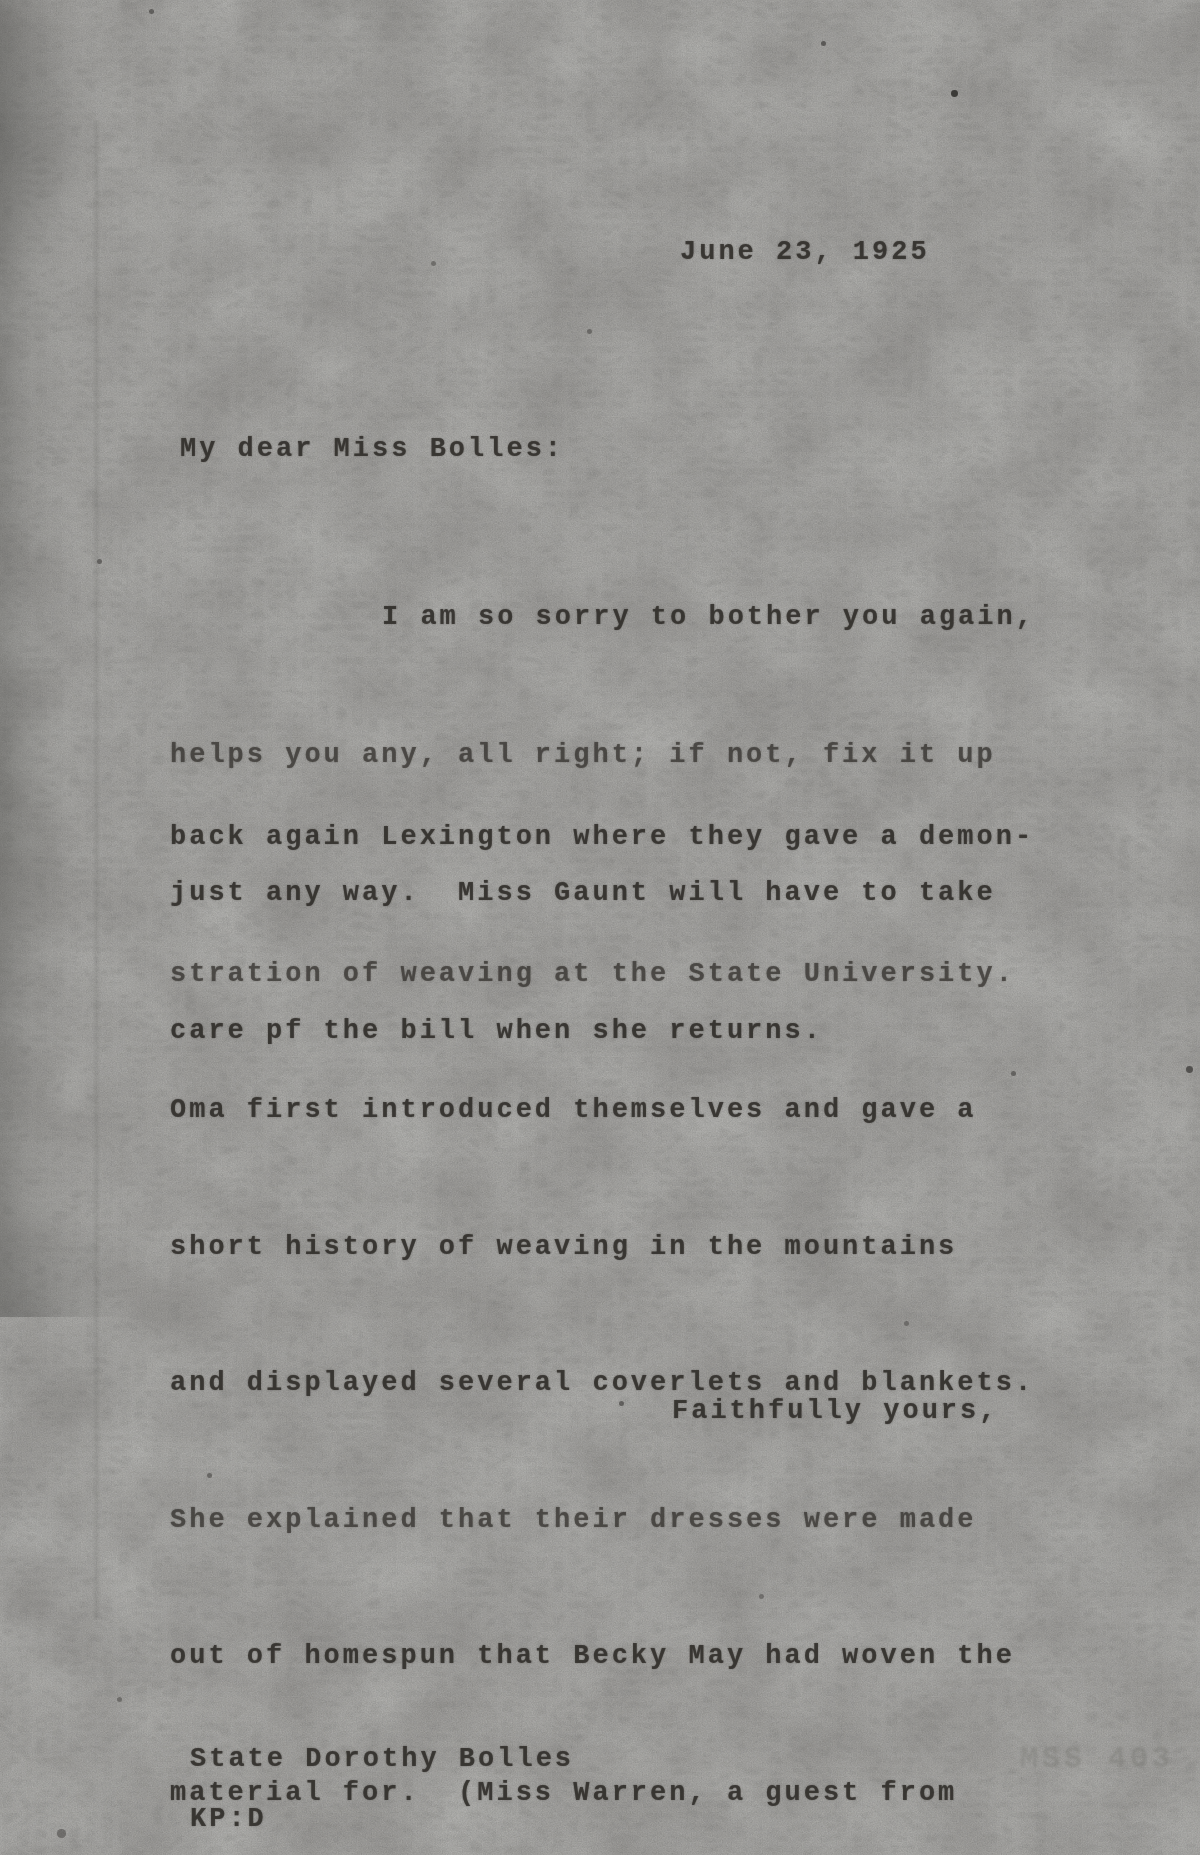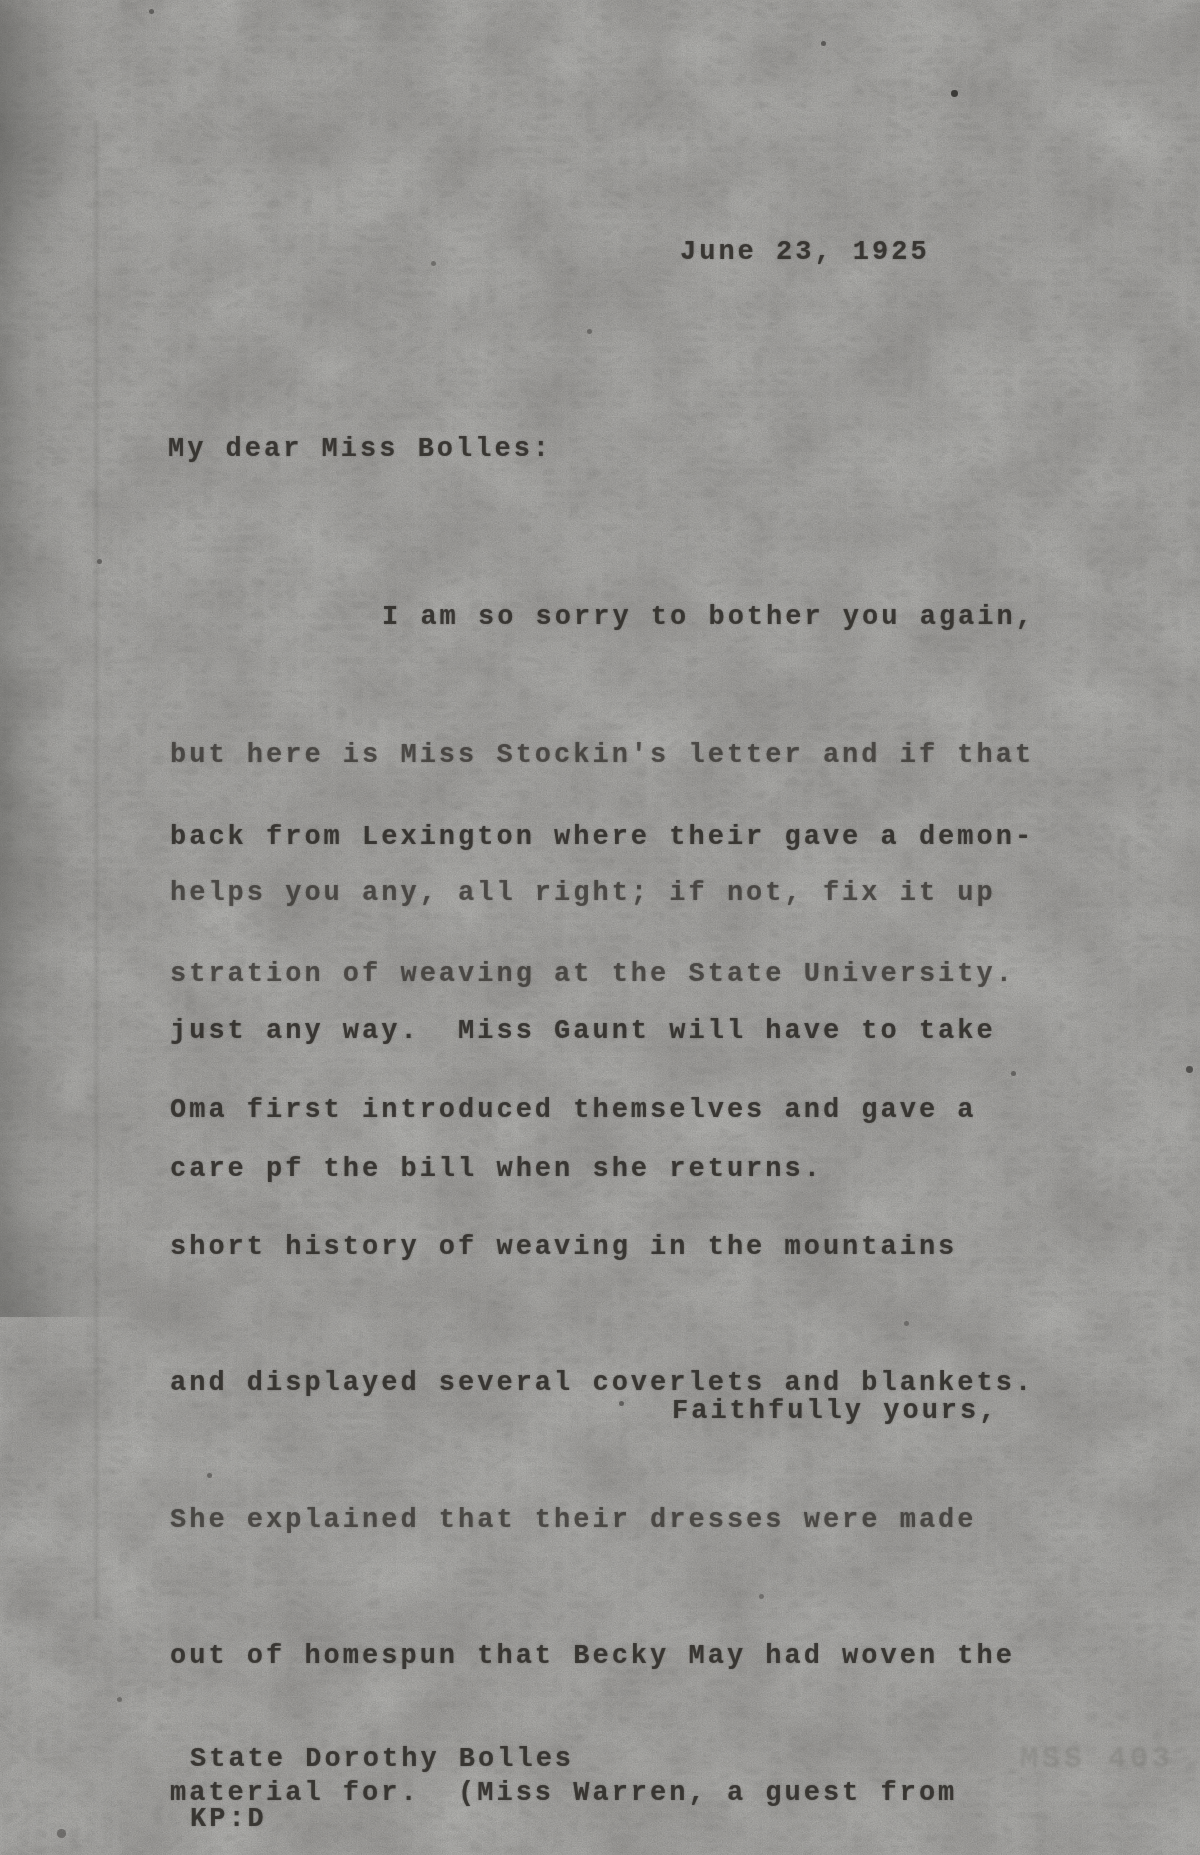--- a/index.html
+++ b/index.html
@@ -65,21 +65,21 @@
     letter-spacing: 3px;
     line-height: 38px;
     white-space: pre;
     text-shadow: 0 0 1.5px rgba(55,52,48,0.65);
     filter: blur(0.4px);
   }
   .line { white-space: pre; margin-top: 24px; }
   .line.indent { padding-left: 212px; }
   .line.faded { opacity: 0.82; }
   .date-line      { left: 680px;  top: 233px; }
-  .salutation     { left: 168px;  top: 430px; text-align: right; }
+  .salutation     { left: 180px;  top: 430px; text-align: right; }
   .para-1         { left: 170px;  top: 498px; }
   .para-2         { left: 170px;  top: 720px; line-height: 37.5px; }
   .closing        { left: 672px;  top: 1392px; }
   .address-block  { left: 190px;  top: 1648px; line-height: 35px; }
   .initials       { left: 190px;  top: 1800px; }
   .faint-stamp {
     position: absolute; left: 1020px; top: 1742px;
     font-size: 30px; letter-spacing: 4px; font-weight: bold;
     color: rgba(115,115,110,0.38);
     filter: blur(0.8px);
@@ -124,28 +124,27 @@
   <div class="vignette"></div>
   <div class="crease"></div>
   <div class="specks"></div>
 
   <div class="ink date-line">June 23, 1925</div>
 
   <div class="ink salutation">My dear Miss Bolles:</div>
 
   <div class="ink para-1">
     <div class="line indent">I am so sorry to bother you again,</div>
-    <div class="line faded">but here is Miss Stockin's letter and if that</div>
     <div class="line faded">helps you any, all right; if not, fix it up</div>
     <div class="line">just any way.  Miss Gaunt will have to take</div>
     <div class="line">care pf the bill when she returns.</div>
   </div>
 
   <div class="ink para-2">
-    <div class="line">back from Lexington where their gave a demon-</div>
+    <div class="line">back again Lexington where they gave a demon-</div>
     <div class="line faded">stration of weaving at the State University.</div>
     <div class="line">Oma first introduced themselves and gave a</div>
     <div class="line">short history of weaving in the mountains</div>
     <div class="line">and displayed several coverlets and blankets.</div>
     <div class="line faded">She explained that their dresses were made</div>
     <div class="line">out of homespun that Becky May had woven the</div>
     <div class="line">material for.  (Miss Warren, a guest from</div>
     <div class="line">Louisville put some of the yarn embroidering</div>
     
     

